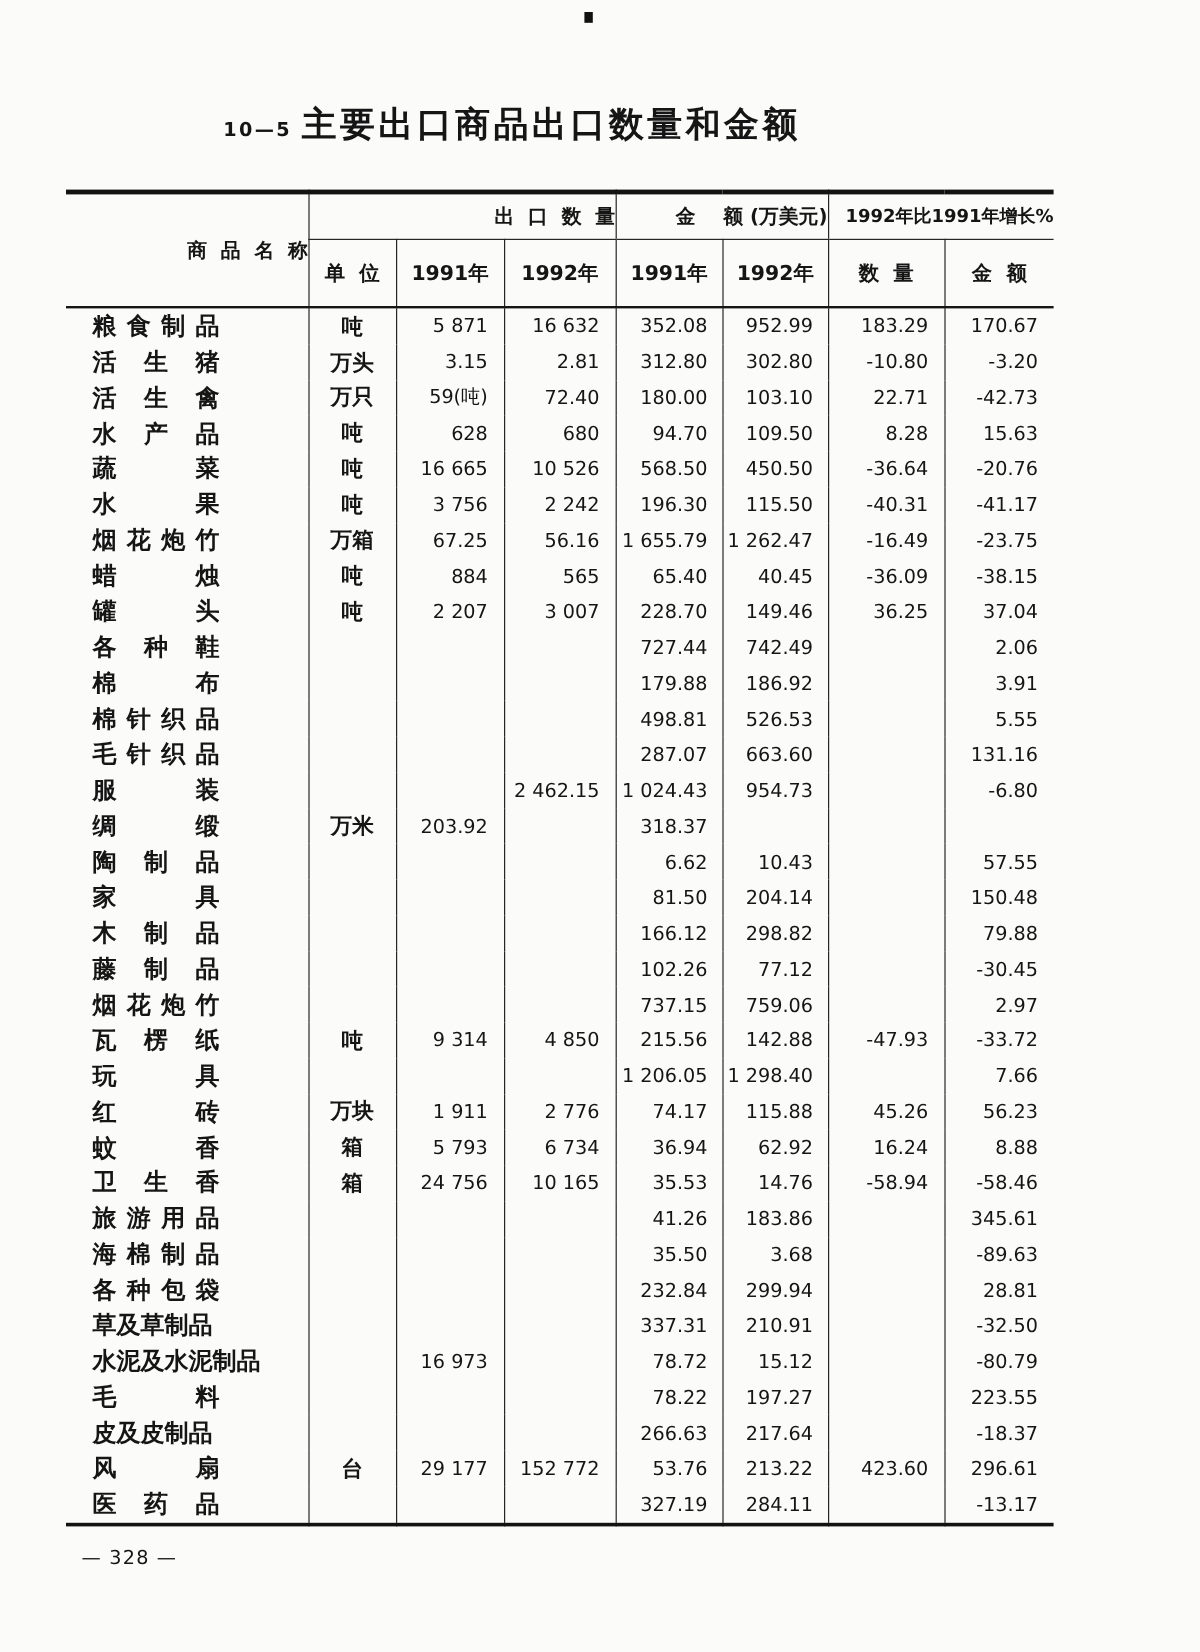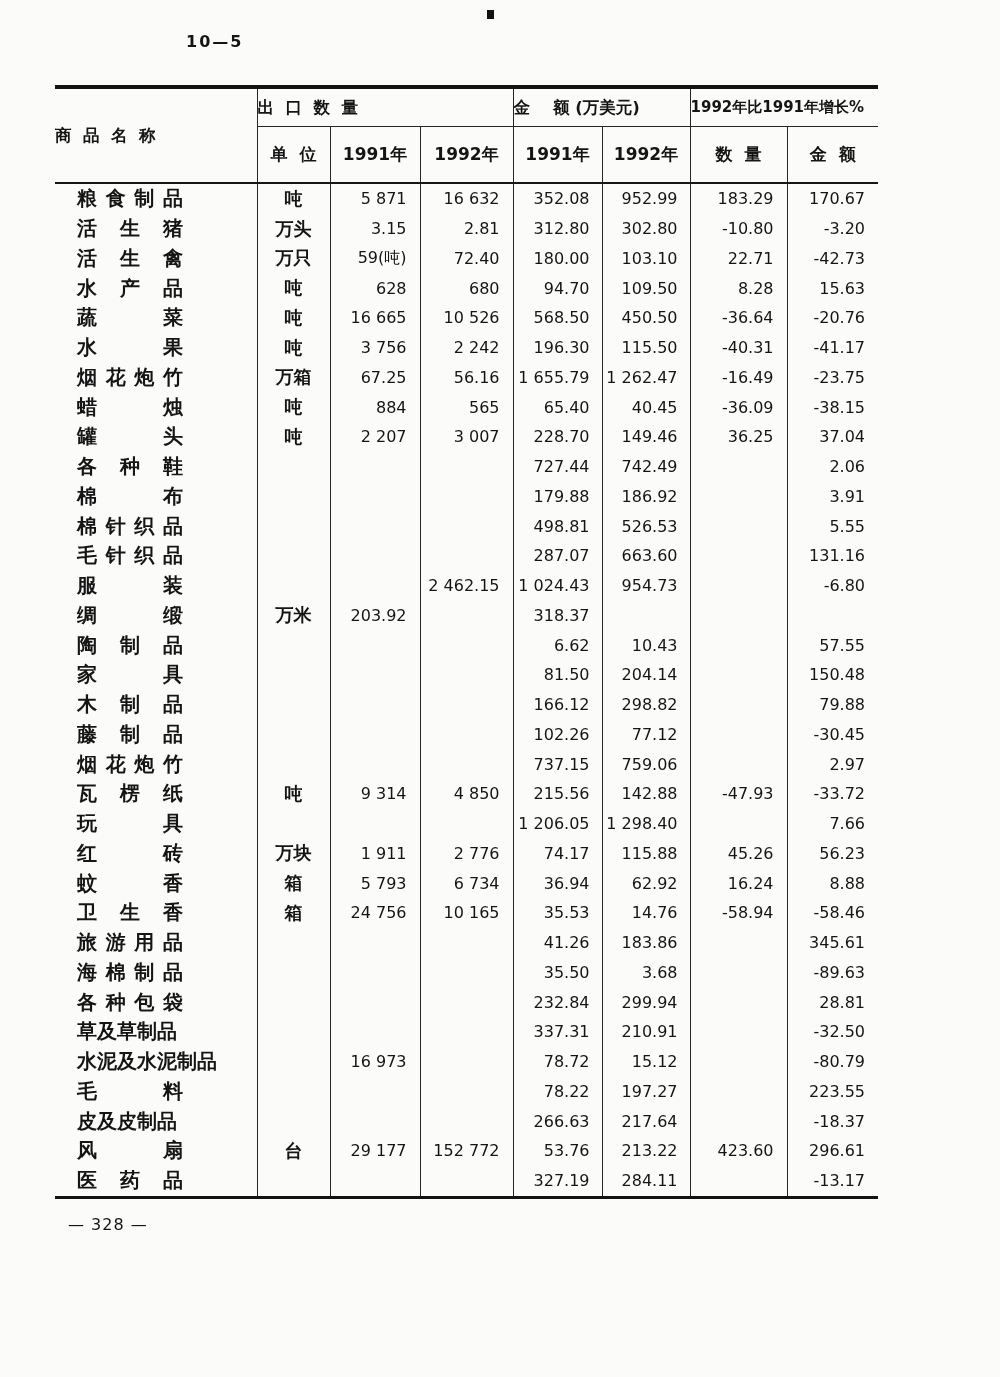--- a/index.html
+++ b/index.html
@@ -5,21 +5,21 @@
   html, body { margin:0; padding:0; }
   body {
     width:1000px; height:1377px;
     background:#fbfbf9;
     font-family:"DejaVu Sans", sans-serif;
     color:#151515;
     position:relative;
     overflow:hidden;
   }
   .speck { position:absolute; left:487px; top:10px; width:7px; height:9px; background:#111; }
-  .title-row { padding-top:32px; margin-left:186px; display:flex; align-items:baseline; gap:8px; }
+  .title-row { padding-top:84px; margin-left:186px; display:flex; align-items:baseline; gap:8px; }
   .title-index { font-size:16px; font-weight:600; letter-spacing:2px; }
   .title-main  { font-size:29px; font-weight:700; letter-spacing:3px; }
 
   table.stat {
     margin:34px 0 0 55px;
     width:823px;
     border-collapse:collapse;
     table-layout:fixed;
     border-top:4px solid #131313;
     border-bottom:3px solid #131313;
@@ -28,21 +28,21 @@
   col.c-unit { width:73px; }
   col.c-q91  { width:90px; }
   col.c-q92  { width:93px; }
   col.c-a91  { width:89px; }
   col.c-a92  { width:88px; }
   col.c-gq   { width:97px; }
   col.c-ga   { width:91px; }
 
   th { font-weight:600; padding:0; }
   .ws-pre { white-space:pre; }
-  tr.h1 th { height:37px; font-size:16.5px; vertical-align:middle; text-align:left; }
+  tr.h1 th { height:37px; font-size:16.5px; vertical-align:middle; text-align:right; }
   tr.h1 th.grp { border-left:1.5px solid #262626; border-bottom:1.5px solid #262626; }
   tr.h1 th.grp-growth { font-size:15px; letter-spacing:0; }
   tr.h2 th { height:55px; font-size:17px; vertical-align:middle; text-align:center; border-left:1.5px solid #262626; }
   th.h-commodity { text-align:center; font-size:17px; vertical-align:middle; }
   thead { border-bottom:2.5px solid #161616; }
 
   tbody td {
     height:29.75px; padding:0;
     font-size:16px; vertical-align:middle;
     font-weight:500;
@@ -56,20 +56,21 @@
 
   .page-num { margin:16px 0 12px 68px; font-size:16px; letter-spacing:1px; font-weight:500; }
 </style>
 </head>
 <body>
 
 <div class="speck"></div>
 
 <div class="title-row">
   <span class="title-index">10—5</span>
+  <span class="title-main">主要出口商品出口数量和金额</span>
 </div>
 
 <table class="stat">
   <colgroup>
     <col class="c-name">
       <col class="c-unit">
       <col class="c-q91">
       <col class="c-q92">
     <col class="c-a91">
       <col class="c-a92">

